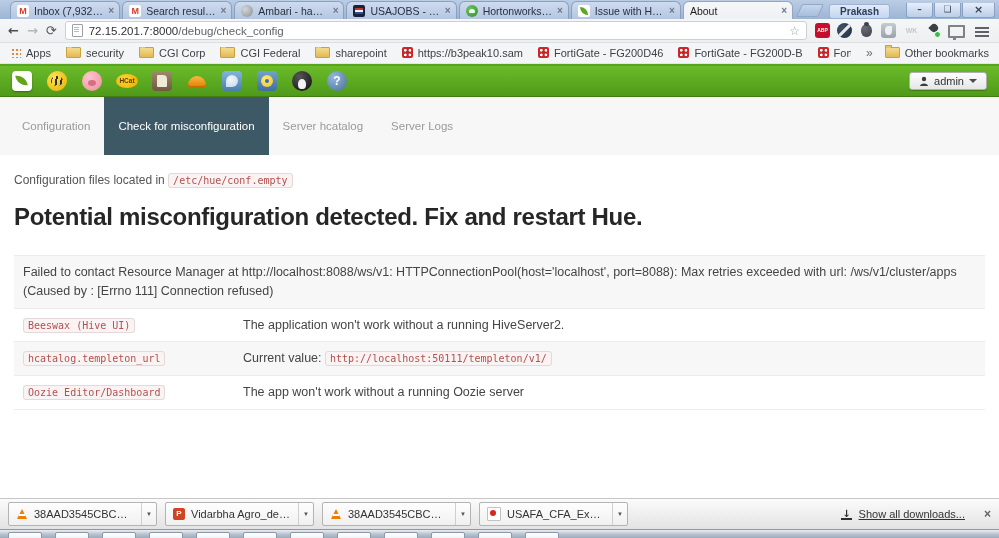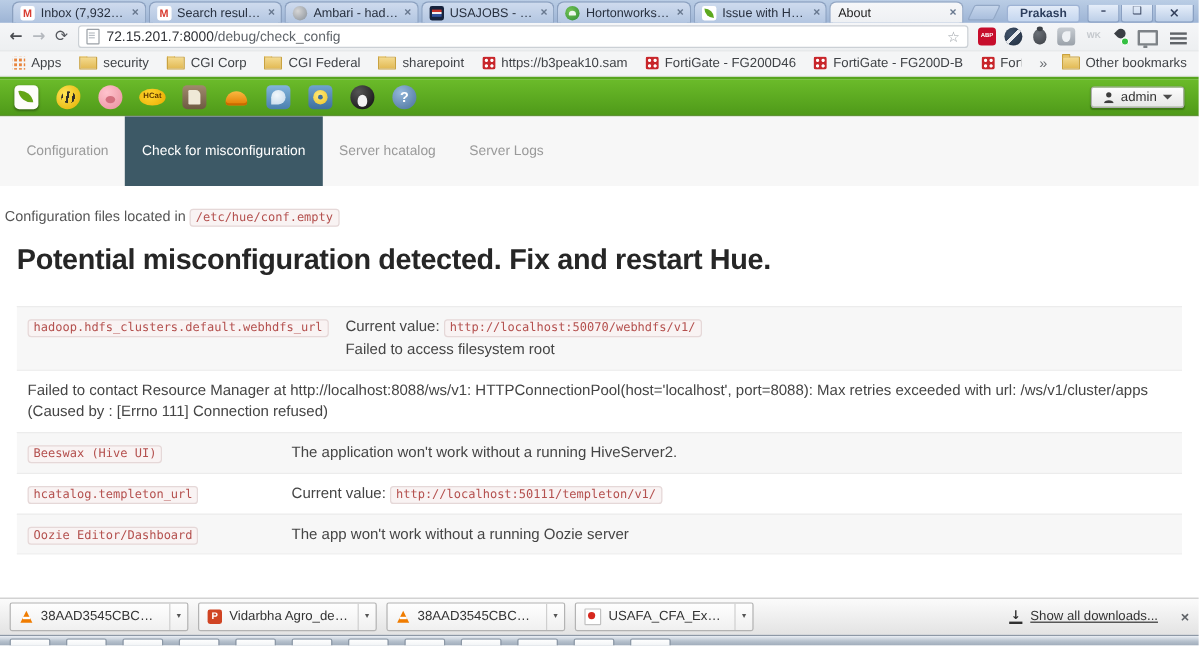--- a/index.html
+++ b/index.html
@@ -17,21 +17,21 @@
   .fav-gmail{background:#fff}
   .fav-gmail::before{content:"M";position:absolute;left:0;top:0;width:12px;text-align:center;font:bold 9px/12px "Liberation Sans",sans-serif;color:#d93b30}
   .fav-ambari{background:radial-gradient(circle at 35% 35%,#d6d6d6,#878f98);border-radius:50%}
   .fav-usajobs{background:#17233d}
   .fav-usajobs::before{content:"";position:absolute;left:2px;top:3px;width:8px;height:6px;background:linear-gradient(#c8332b 0 33%,#f2f2f2 33% 66%,#32519b 66%)}
   .fav-hortonworks{background:radial-gradient(circle at 35% 35%,#74c455,#2f8d36);border-radius:50%}
   .fav-hortonworks::before{content:"";position:absolute;left:3px;top:4px;width:6px;height:4px;background:#eef7ee;border-radius:3px 3px 1px 1px}
   .fav-hue-issue{background:#fff}
   .fav-hue-issue::before{content:"";position:absolute;left:2px;top:2px;width:8px;height:8px;background:#5ca81e;border-radius:0 100% 0 100%}
   .newtab-btn{width:20px;height:11px;margin:0 8px 2px 4px;background:linear-gradient(#c6d6eb,#a9bedd);border:1px solid #93a8c6;border-radius:2px;transform:skewX(-25deg);flex:0 0 auto}
-  .title-right{margin-left:auto;display:flex;align-items:flex-end;gap:6px}
+  .title-right{margin-left:auto;display:flex;align-items:center;gap:16px}
   .profile-chip{margin-top:2px;background:linear-gradient(#e2ebf8,#c4d6ef);border:1px solid #9db2d4;border-radius:3px;font:bold 10px/13px "Liberation Sans",sans-serif;color:#2c3e5d;padding:0 10px}
   .win-controls{display:flex;gap:1px}
   .win-btn{width:25px;height:14px;background:linear-gradient(#e6eefa,#bccee7);border:1px solid #8aa0c2;border-top:none;border-radius:0 0 3px 3px;position:relative;text-align:center;font:bold 9px/13px "DejaVu Sans",sans-serif;color:#33405c}
   .win-btn.close{width:31px}
   .win-min::before{content:"–"}
   .win-restore::before{content:"❏"}
   .win-close::before{content:"×";font-size:11px}
 
   
   .toolbar{flex:0 0 23px;background:linear-gradient(#f5f6f8,#edeff1);border-bottom:1px solid #dddfe2;display:flex;align-items:center;padding:0 8px;gap:8px}
@@ -99,21 +99,21 @@
   .admin-btn{margin-left:auto;display:flex;align-items:center;gap:5px;background:linear-gradient(#fdfdfd,#e6e6e6);border:1px solid #b0b0b0;border-radius:3px;padding:2px 9px;font-size:11px;color:#333;box-shadow:0 1px 1px rgba(0,0,0,.25);cursor:pointer}
   .caret-down{width:0;height:0;border-left:4px solid transparent;border-right:4px solid transparent;border-top:4px solid #4d4d4d}
 
   
   .subnav{flex:0 0 26px;background:#f7f7f7;display:flex;align-items:stretch;padding-left:8px;font-size:11.5px}
   .snav{padding:16px 14px;line-height:26px;color:#9a9a9a;cursor:pointer;white-space:nowrap}
   .snav.active{background:#3d5966;color:#fff}
 
   
   .content{flex:1;background:#fff;overflow:hidden}
-  .config-line{margin:18px 0 0 4px;font-size:12px;color:#555}
+  .config-line{margin:18px 0 0 14px;font-size:12px;color:#555}
   .code-chip{font-family:"DejaVu Sans Mono","Liberation Mono",monospace;font-size:10px;color:#b4504e;background:#f9f3f3;border:1px solid #e5d8d8;border-radius:3px;padding:1px 4px;white-space:nowrap}
   .page-h1{margin:16px 0 0 14px;font-size:24px;font-weight:bold;color:#262626;letter-spacing:-0.3px}
   .issues{margin:24px 14px 0 14px;border-bottom:1px solid #ececec}
   .issue-row{display:flex;gap:14px;padding:7px 0 7px 9px;border-top:1px solid #ececec;font-size:12.5px;color:#454545;line-height:1.5}
   .issue-row:nth-child(odd){background:#f7f7f7}
   .issue-key{flex:0 0 206px}
   .issue-msg{flex:1;padding-right:12px}
 
   
   .downloads{flex:0 0 30px;background:linear-gradient(#fbfbfb,#e3e3e3);border-top:1px solid #c7c7c7;display:flex;align-items:center;padding:0 8px;gap:8px}
@@ -288,24 +288,20 @@
   </div>
 
 <div class="content">
   <div class="config-line">
     <span>Configuration files located in</span>
     <code class="code-chip">/etc/hue/conf.empty</code>
   </div>
   <div class="page-h1">Potential misconfiguration detected. Fix and restart Hue.</div>
   <div class="issues">
       <div class="issue-row">
-        <div class="issue-key"><code class="code-chip">hadoop.hdfs_clusters.default.webhdfs_url</code></div>
-        <div class="issue-msg"><span>Current value: </span><code class="code-chip">http://localhost:50070/webhdfs/v1/</code><br><span>Failed to access filesystem root</span></div>
-      </div>
-      <div class="issue-row">
         <div class="issue-msg"><span>Failed to contact Resource Manager at http://localhost:8088/ws/v1: HTTPConnectionPool(host='localhost', port=8088): Max retries exceeded with url: /ws/v1/cluster/apps (Caused by : [Errno 111] Connection refused)</span></div>
       </div>
       <div class="issue-row">
         <div class="issue-key"><code class="code-chip">Beeswax (Hive UI)</code></div>
         <div class="issue-msg"><span>The application won't work without a running HiveServer2.</span></div>
       </div>
       <div class="issue-row">
         <div class="issue-key"><code class="code-chip">hcatalog.templeton_url</code></div>
         <div class="issue-msg"><span>Current value: </span><code class="code-chip">http://localhost:50111/templeton/v1/</code><br></div>
       </div>

